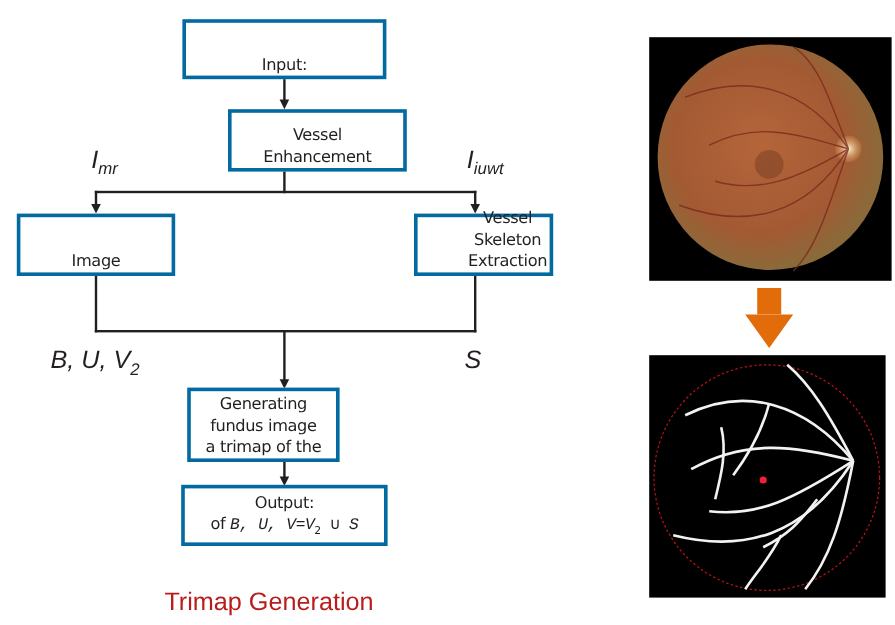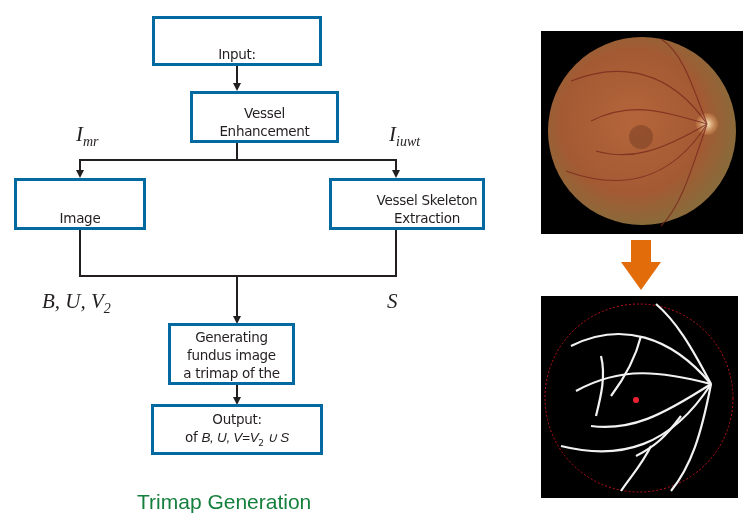--- a/index.html
+++ b/index.html
@@ -4,25 +4,25 @@
 <style>
   html, body { margin:0; padding:0; background:#fff; }
   body { width:746px; height:521px; position:relative; overflow:hidden;
          font-family:"DejaVu Sans", sans-serif; color:#231f20; }
   .box { position:absolute; border:3px solid #0369a1; background:#fff; box-sizing:border-box;
          display:flex; flex-direction:column; align-items:center; justify-content:flex-end;
          font-size:13.5px; line-height:18px; text-align:center; letter-spacing:-0.3px; }
   .line { position:absolute; background:#231f20; }
   .arrowhead { position:absolute; width:0; height:0; border-left:4px solid transparent;
                border-right:4px solid transparent; border-top:8px solid #231f20; }
-  .math { position:absolute; font-family:Liberation Serif, serif; font-style:italic; font-size:21px; color:#231f20; }
+  .math { position:absolute; font-family:Liberation Sans, sans-serif; font-style:italic; font-size:21px; color:#231f20; }
   .math sub { font-size:14px; }
-  .caption { position:absolute; font-family:"Liberation Sans", sans-serif; font-size:21px; color:#15803d; }
+  .caption { position:absolute; font-family:"Liberation Sans", sans-serif; font-size:21px; color:#b91c1c; }
   .photo { position:absolute; background:#000; overflow:hidden; }
-  i { font-family:Liberation Sans, sans-serif; }
+  i { font-family:Liberation Mono, monospace; }
 </style>
 </head>
 <body>
 
 <div class="box" style="left:152px;top:16px;width:170px;height:50px;">
   <span>Input:</span>
 </div>
 <div class="line" style="left:236px;top:66px;width:2px;height:18px;"></div>
 <div class="arrowhead" style="left:233px;top:83px;"></div>
 
@@ -41,39 +41,39 @@
 <div class="line" style="left:236px;top:143px;width:2px;height:18px;"></div>
 <div class="line" style="left:79px;top:159px;width:318px;height:2px;"></div>
 <div class="line" style="left:79px;top:159px;width:2px;height:13px;"></div>
 <div class="arrowhead" style="left:76px;top:170px;"></div>
 <div class="line" style="left:395px;top:159px;width:2px;height:13px;"></div>
 <div class="arrowhead" style="left:392px;top:170px;"></div>
 
 <div class="box" style="left:14px;top:178px;width:132px;height:52px;">
   <span>Image</span>
 </div>
-<div class="box" style="left:329px;top:178px;width:156px;height:52px;padding-left:40px;">
+<div class="box" style="left:345px;top:178px;width:116px;height:52px;padding-left:40px;">
   <span>Vessel Skeleton</span>
   <span>Extraction</span>
 </div>
 
 <div class="line" style="left:79px;top:230px;width:2px;height:47px;"></div>
 <div class="line" style="left:395px;top:230px;width:2px;height:47px;"></div>
 <div class="line" style="left:79px;top:275px;width:318px;height:2px;"></div>
 <div class="line" style="left:236px;top:275px;width:2px;height:42px;"></div>
 <div class="arrowhead" style="left:233px;top:316px;"></div>
 
 <div class="math" style="left:42px;top:289px;">
   <span>B, U, V</span><sub>2</sub>
 </div>
 <div class="math" style="left:387px;top:289px;">
   <span>S</span>
 </div>
 
-<div class="box" style="left:168px;top:323px;width:127px;height:62px;">
+<div class="box" style="left:156px;top:323px;width:127px;height:62px;">
   <span>Generating</span>
   <span>fundus image</span>
   <span>a trimap of the</span>
 </div>
 <div class="line" style="left:236px;top:385px;width:2px;height:13px;"></div>
 <div class="arrowhead" style="left:233px;top:397px;"></div>
 
 <div class="box" style="left:151px;top:404px;width:172px;height:51px;">
   <span>Output:</span>
   <span><span>of </span><i>B, U, V=V</i><sub style="font-size:9px;">2</sub><i> ∪ S</i></span>

